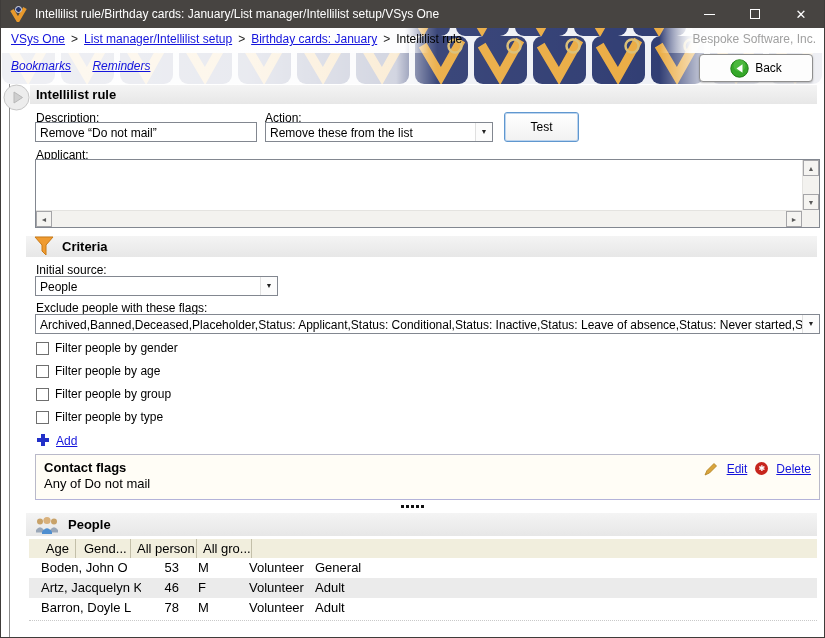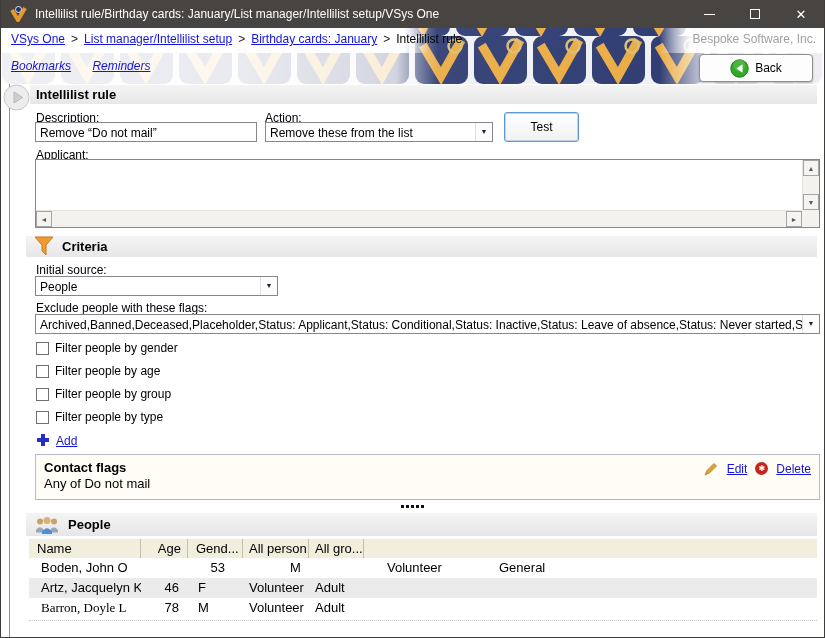--- a/index.html
+++ b/index.html
@@ -412,44 +412,43 @@
           <circle cx="20" cy="6.5" r="3" fill="#c8a269"></circle>
             <path d="M16 15 q4 -5.5 8 0 v2.5 h-8 z" fill="#9aa7b8"></path>
           <circle cx="13" cy="5.5" r="3.6" fill="#d9b17c"></circle>
             <path d="M8 17 q5 -7.5 10 0 v2 h-10 z" fill="#4f8fd0"></path>
         </svg>
       </span>
       <span>People</span>
     </div>
 
     <div class="thead" id="people-thead">
-        <div class="cell" style="width: 112px; padding-left: 8px;">Name</div>
         <div class="cell" style="width: 47px; text-align: right; padding-right: 6px;">Age</div>
         <div class="cell" style="width: 55px; padding-left: 8px;">Gend...</div>
         <div class="cell" style="width: 66px; padding-left: 6px;">All person...</div>
         <div class="cell" style="width: 55px; padding-left: 6px;">All gro...</div>
         <div class="cell" style="flex: 1 1 0%; border-right: none;"></div>
       </div>
     <div id="people-rows">
-        <div class="trow" style="top: 474px; gap: 46px;">
+        <div class="trow" style="top: 474px;">
           <div class="cell" style="width: 112px; padding-left: 12px;">Boden, John O</div>
           <div class="cell" style="width: 47px; text-align: right; padding-right: 9px;">53</div>
           <div class="cell" style="width: 55px; padding-left: 10px;">M</div>
           <div class="cell" style="width: 66px; padding-left: 6px;">Volunteer</div>
           <div class="cell" style="width: 55px; padding-left: 6px;">General</div>
         </div>
         <div class="trow row-alt" style="top: 494px;">
           <div class="cell" style="width: 112px; padding-left: 12px;">Artz, Jacquelyn K</div>
           <div class="cell" style="width: 47px; text-align: right; padding-right: 9px;">46</div>
           <div class="cell" style="width: 55px; padding-left: 10px;">F</div>
           <div class="cell" style="width: 66px; padding-left: 6px;">Volunteer</div>
           <div class="cell" style="width: 55px; padding-left: 6px;">Adult</div>
         </div>
         <div class="trow" style="top: 514px;">
-          <div class="cell" style="width: 112px; padding-left: 12px; font-family: Liberation Serif, serif;">Barron, Doyle L</div>
+          <div class="cell" style="width: 112px; padding-left: 12px;">Barron, Doyle L</div>
           <div class="cell" style="width: 47px; text-align: right; padding-right: 9px;">78</div>
           <div class="cell" style="width: 55px; padding-left: 10px;">M</div>
           <div class="cell" style="width: 66px; padding-left: 6px;">Volunteer</div>
           <div class="cell" style="width: 55px; padding-left: 6px;">Adult</div>
         </div>
       </div>
     <div class="dotted-line"></div>
   </div>
 </div>
 

